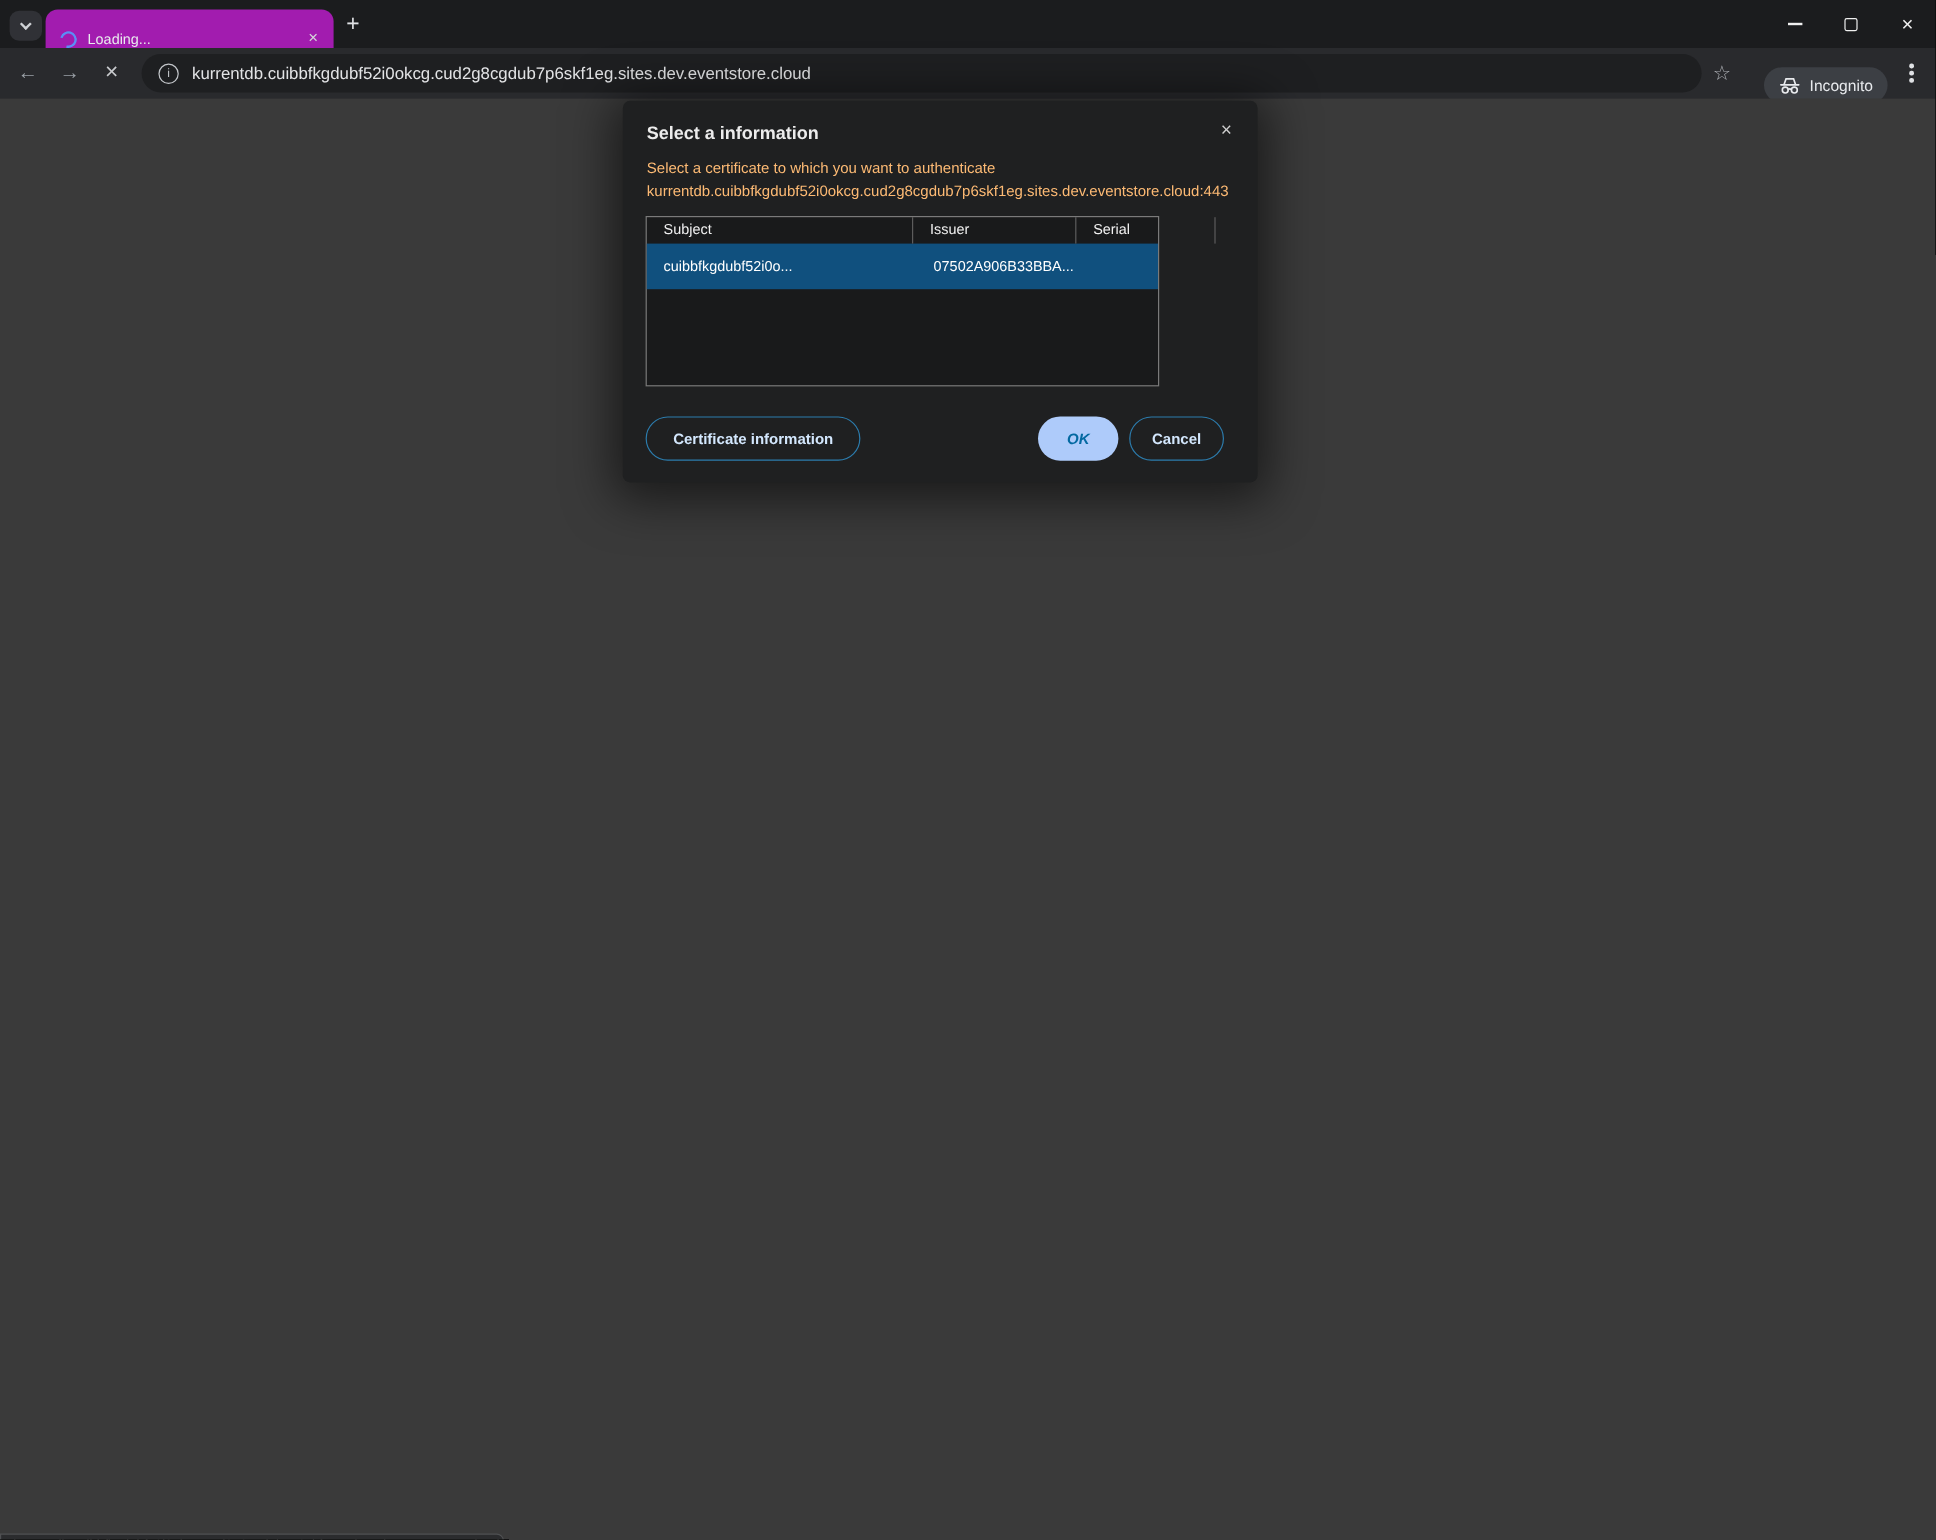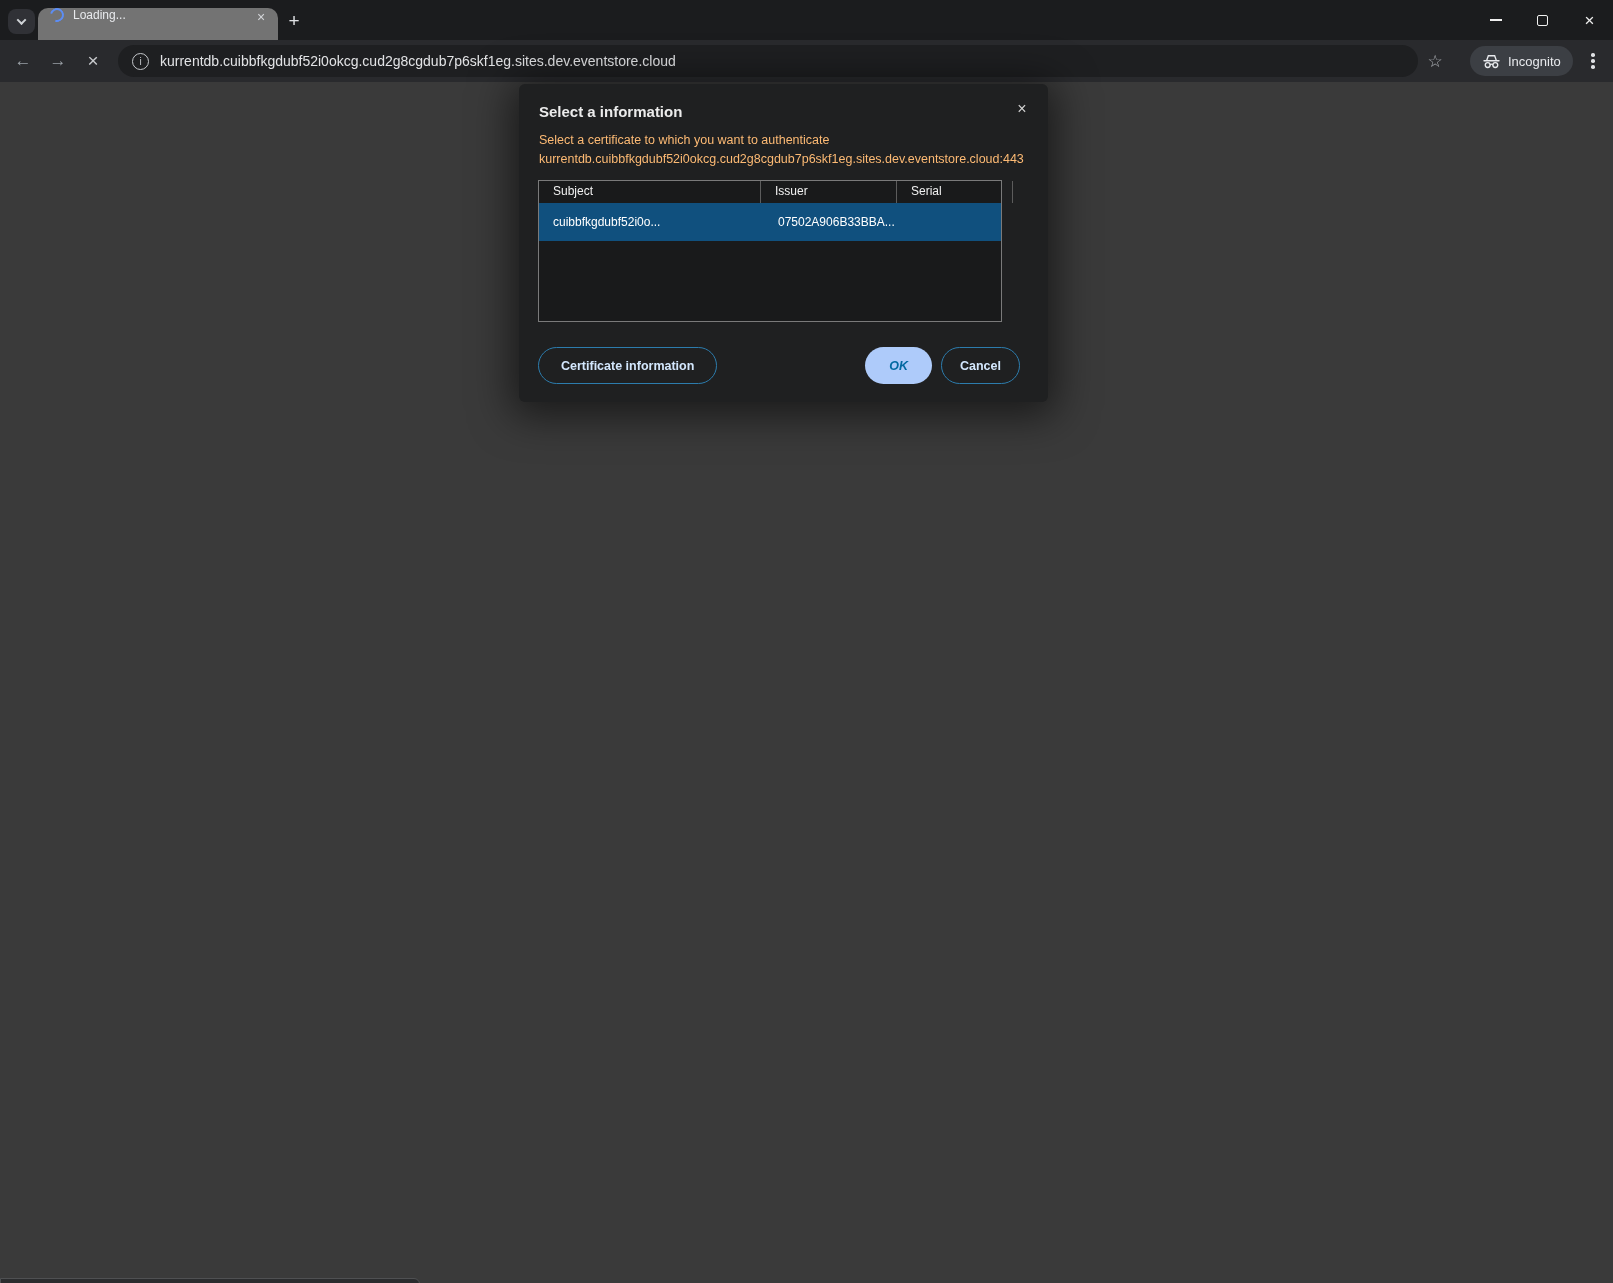--- a/index.html
+++ b/index.html
@@ -6,51 +6,51 @@
   *{box-sizing:border-box;}
   .window{
     position:relative;width:1613px;height:1283px;overflow:hidden;
     background:#1b1c1e;font-family:"Liberation Sans",sans-serif;
     -webkit-font-smoothing:antialiased;
   }
   
   .tabstrip{position:relative;height:40px;background:#1b1c1e;}
   .tab-search-btn{position:absolute;left:8px;top:9px;width:27px;height:25px;background:#303136;border-radius:8px;display:flex;align-items:center;justify-content:center;cursor:pointer;}
   .chevron{width:7px;height:7px;border-right:2px solid #cfd2d6;border-bottom:2px solid #cfd2d6;transform:rotate(45deg) translate(-1px,-1px);}
-  .tab{position:absolute;left:38px;top:8px;width:240px;height:32px;background:#737373;border-radius:10px 10px 0 0;display:flex;align-items:flex-start;padding:0 8px 0 12px;}
+  .tab{position:absolute;left:38px;top:8px;width:240px;height:32px;background:#a21caf;border-radius:10px 10px 0 0;display:flex;align-items:flex-end;padding:0 8px 0 12px;}
   .spinner{width:14px;height:14px;border-radius:50%;border:2.5px solid #5c8df5;border-left-color:transparent;transform:rotate(-30deg);margin-right:9px;flex:none;}
   .tab-title{font-size:12px;color:#e8eaed;white-space:nowrap;overflow:hidden;flex:1;}
   .tab-close{flex:none;width:18px;height:18px;border-radius:50%;display:flex;align-items:center;justify-content:center;color:#d4d6d9;font-size:14px;cursor:pointer;}
   .new-tab-btn{position:absolute;left:283px;top:10px;width:22px;height:22px;display:flex;align-items:center;justify-content:center;color:#dfe1e4;font-size:19px;cursor:pointer;}
   .win-controls{position:absolute;right:0;top:0;height:40px;display:flex;}
   .win-btn{width:47px;height:40px;display:flex;align-items:center;justify-content:center;color:#f0f0f0;cursor:pointer;}
   .min-glyph{width:12px;height:1.5px;background:#f0f0f0;display:block;}
   .max-glyph{width:11px;height:11px;border:1.5px solid #f0f0f0;border-radius:2px;display:block;}
   .x-glyph{font-size:17px;line-height:1;color:#f0f0f0;}
   
   .toolbar{position:relative;height:42px;background:#292a2d;}
   .nav-btn{position:absolute;top:8px;width:26px;height:26px;display:flex;align-items:center;justify-content:center;font-size:17px;color:#9aa0a6;border-radius:50%;cursor:pointer;}
   .nav-back{left:10px;}
   .nav-forward{left:45px;}
   .nav-stop{left:80px;color:#c8cacd;font-size:19px;}
   .urlbar{position:absolute;left:118px;top:5px;width:1300px;height:32px;background:#1e1f21;border-radius:16px;display:flex;align-items:center;padding:0 14px;cursor:text;}
   .info-icon{flex:none;width:17px;height:17px;border:1.4px solid #c4c7cb;border-radius:50%;color:#c4c7cb;font-size:10px;display:flex;align-items:center;justify-content:center;margin-right:11px;cursor:pointer;}
   .url-text{font-size:14px;color:#e2e3e5;white-space:nowrap;}
   .star-btn{position:absolute;left:1422px;top:8px;width:26px;height:26px;display:flex;align-items:center;justify-content:center;font-size:17px;color:#aeb1b6;cursor:pointer;}
-  .incognito-chip{position:absolute;left:1470px;top:6px;height:30px;min-width:94px;border-radius:15px;background:#3c3f44;display:flex;align-items:center;justify-content:center;gap:7px;padding:0 12px;color:#e8eaed;font-size:13px;}
+  .incognito-chip{position:absolute;left:1470px;top:16px;height:30px;min-width:94px;border-radius:15px;background:#3c3f44;display:flex;align-items:center;justify-content:center;gap:7px;padding:0 12px;color:#e8eaed;font-size:13px;}
   .menu-dots{position:absolute;left:1580px;top:8px;width:26px;height:26px;display:flex;flex-direction:column;align-items:center;justify-content:center;gap:2.5px;cursor:pointer;}
   .dot{width:3.5px;height:3.5px;border-radius:50%;background:#dfe1e4;}
   
   .content{position:relative;height:1201px;background:#3a3a3a;}
   
   .dialog{position:absolute;left:519px;top:2px;width:529px;height:318px;background:#1f2021;border-radius:6px;box-shadow:0 6px 40px 8px rgba(0,0,0,0.55);}
   .dialog-title{margin:19px 40px 0 20px;font-size:15px;font-weight:700;color:#ececec;}
   .dialog-close{position:absolute;right:16px;top:15px;width:20px;height:20px;display:flex;align-items:center;justify-content:center;color:#d0d0d0;font-size:16px;cursor:pointer;}
   .dialog-desc{margin:11px 20px 0;font-size:12.5px;color:#fdba74;line-height:19px;}
-  .cert-table{position:absolute;left:19px;top:96px;width:464px;height:142px;border:1px solid #7a7a7a;background:#191a1b;}
+  .cert-table{position:absolute;left:19px;top:96px;width:428px;height:142px;border:1px solid #7a7a7a;background:#191a1b;}
   .thead{display:grid;grid-template-columns:221px 136px 116px 1fr;height:22px;}
   .th{font-size:12px;color:#f1f1f1;padding:3px 0 0 14px;border-left:1px solid #5c5c5c;overflow:hidden;white-space:nowrap;}
   .th:first-child{border-left:none;}
   .trow{display:grid;grid-template-columns:221px 136px 116px 1fr;height:38px;background:#10507e;color:#ffffff;font-size:12px;align-items:center;cursor:pointer;}
   .td{padding-left:14px;white-space:nowrap;overflow:hidden;}
   .td-subject{height:38px;border:2px solid #a6c8f0;border-radius:8px;display:flex;align-items:center;padding-left:12px;}
   .td-serial{padding-left:18px;}
   .dialog-actions{position:absolute;left:19px;right:28px;top:263px;height:37px;display:flex;align-items:center;}
   .btn{height:37px;border-radius:19px;font-family:"Liberation Sans",sans-serif;font-size:12.5px;font-weight:700;cursor:pointer;display:flex;align-items:center;justify-content:center;}
   .btn-outline{border:1px solid #2c7cad;color:#d3e7fd;background:transparent;padding:0 22px;}

